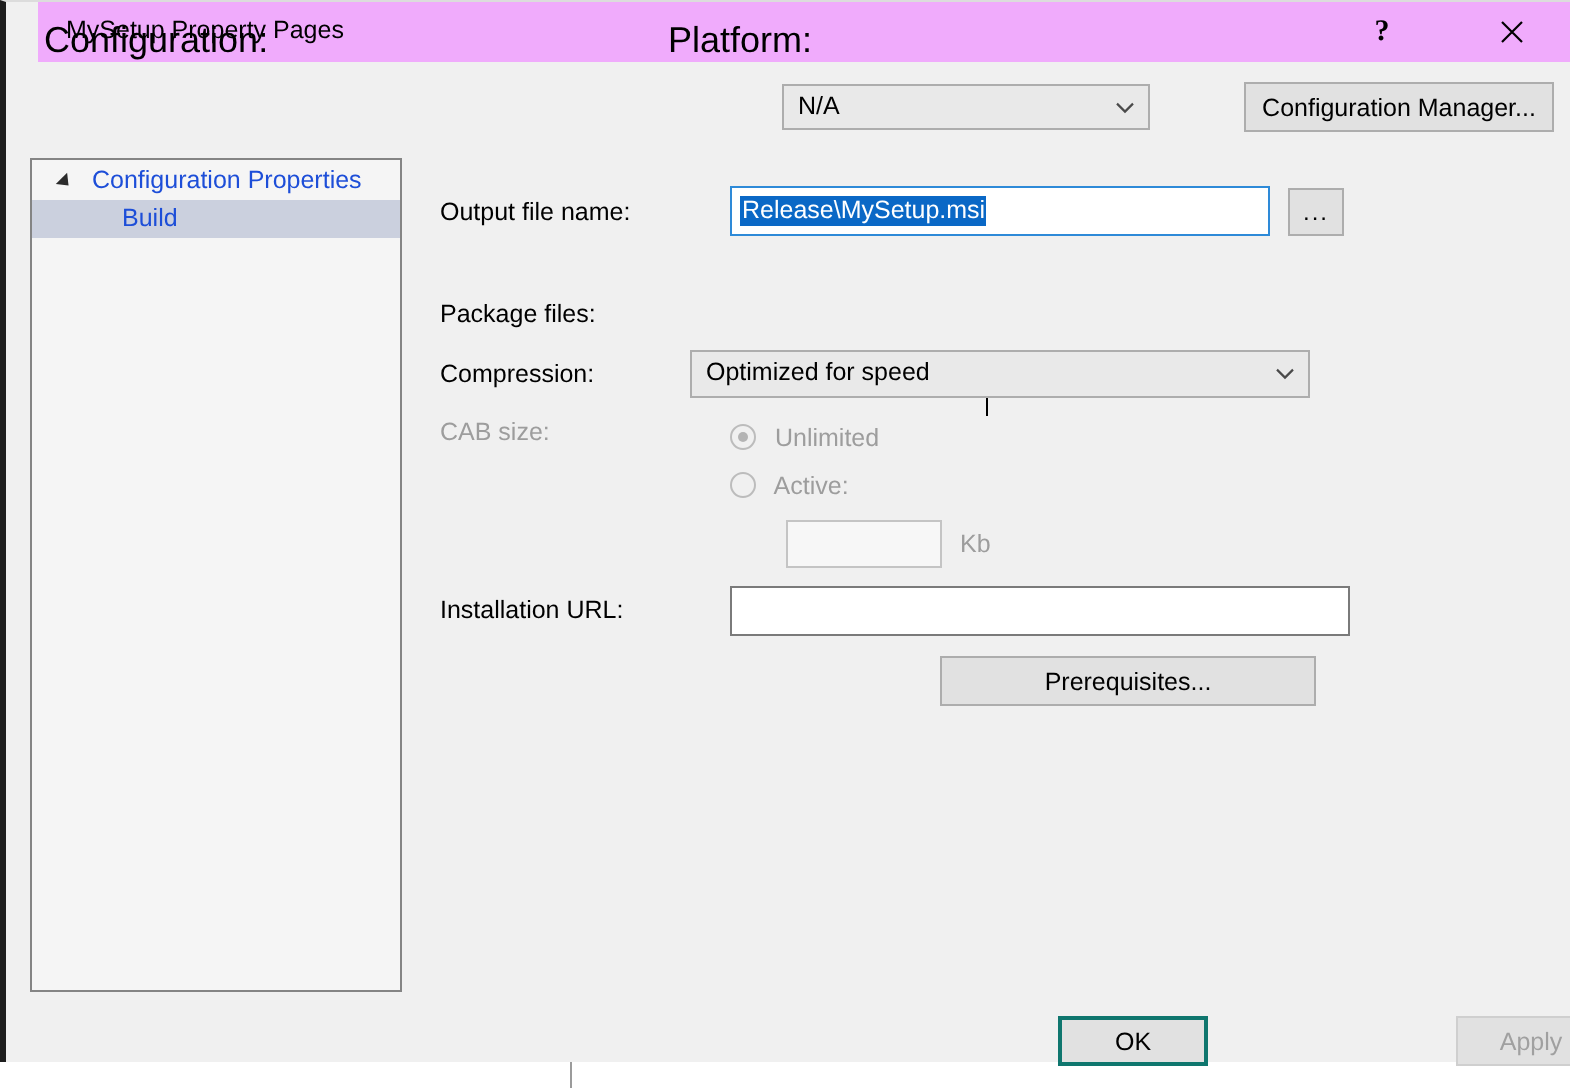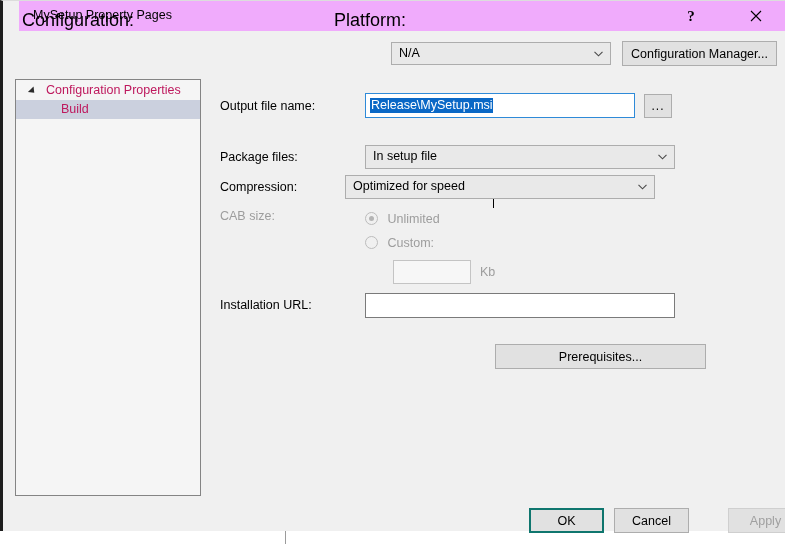--- a/index.html
+++ b/index.html
@@ -126,21 +126,21 @@
     overflow: hidden;
   }
   .combo .chev {
     position: absolute;
     right: 7px;
     top: 8px;
     width: 9px;
     height: 6px;
   }
   #config-combo { left: 101px; top: 41px; width: 215px; }
-  #platform-combo { left: 388px; top: 41px; width: 220px; }
+  #platform-combo { left: 388px; top: 41px; width: 184px; }
 
   .btn {
     position: absolute;
     background: #e1e1e1;
     border: 1px solid #adadad;
     box-sizing: border-box;
     font-family: "Liberation Sans", sans-serif;
     font-size: 12.5px;
     color: #000;
     cursor: default;
@@ -162,21 +162,21 @@
     background: #f5f5f5;
     border: 1px solid #848484;
     box-sizing: border-box;
     overflow: hidden;
   }
   .tree-row {
     position: relative;
     height: 19px;
     line-height: 19px;
     font-size: 12.5px;
-    color: #be185d;
+    color: #1d4ed8;
     white-space: nowrap;
     cursor: default;
   }
   #tree-root { padding-left: 30px; margin-top: 1px; }
   #tree-expander {
     position: absolute;
     left: 14px;
     top: 6px;
     width: 0; height: 0;
     border-left: 5px solid #2b2b2b;
@@ -283,21 +283,21 @@
     left: 477px; top: 264px;
     font-size: 12.5px;
     color: #9d9d9d;
   }
 
   #install-url-input {
     left: 362px; top: 292px; width: 310px; height: 25px;
     border-color: #7a7a7a;
   }
   #prerequisites-button {
-    left: 492px; top: 327px; width: 211px; height: 25px; margin-top: 16px;
+    left: 467px; top: 327px; width: 188px; height: 25px;
   }
 
   
   #ok-button {
     left: 526px; top: 507px; width: 75px; height: 25px;
     border: 2px solid #0f766e;
     background: #e1e1e1;
   }
   #cancel-button {
     left: 611px; top: 507px; width: 75px; height: 25px;
@@ -365,54 +365,47 @@
 
   <div class="textbox" id="output-file-input">
     <span id="output-file-value">Release\MySetup.msi</span>
     <span id="output-caret" style="left: 127px;"></span>
   </div>
 
   <button class="btn" id="browse-button">...</button>
 
   <div class="row-label" id="package-label">Package files:</div>
 
-  <div class="combo" id="package-combo">
-    <span class="combo-text">In setup file</span>
-    <svg class="chev" viewBox="0 0 9 6">
-      <path d="M0.5 0.8 L4.5 4.8 L8.5 0.8" stroke="#4a4a4a" stroke-width="1.1" fill="none"></path>
-    </svg>
-  </div>
 
   <div class="row-label" id="compression-label">Compression:</div>
 
   <div class="combo" id="compression-combo">
     <span class="combo-text">Optimized for speed</span>
     <svg class="chev" viewBox="0 0 9 6">
       <path d="M0.5 0.8 L4.5 4.8 L8.5 0.8" stroke="#4a4a4a" stroke-width="1.1" fill="none"></path>
     </svg>
   </div>
 
   <div class="row-label disabled" id="cab-label">CAB size:</div>
 
   <div class="radio-row" id="radio-unlimited">
     <span class="radio-mark checked"></span>
     <span>Unlimited</span>
   </div>
 
   <div class="radio-row" id="radio-custom">
     <span class="radio-mark"></span>
-    <span>Custom:</span>
+    <span>Active:</span>
   </div>
 
   <div class="textbox" id="cab-size-input"></div>
   <div id="kb-label">Kb</div>
 
   <div class="row-label" id="install-url-label">Installation URL:</div>
 
   <input class="textbox" id="install-url-input" type="text" placeholder="" style="">
 
   <button class="btn" id="prerequisites-button">Prerequisites...</button>
 
   <button class="btn" id="ok-button">OK</button>
-  <button class="btn" id="cancel-button">Cancel</button>
   <button class="btn" id="apply-button">Apply</button>
 
 </div>
 
 </body></html>

